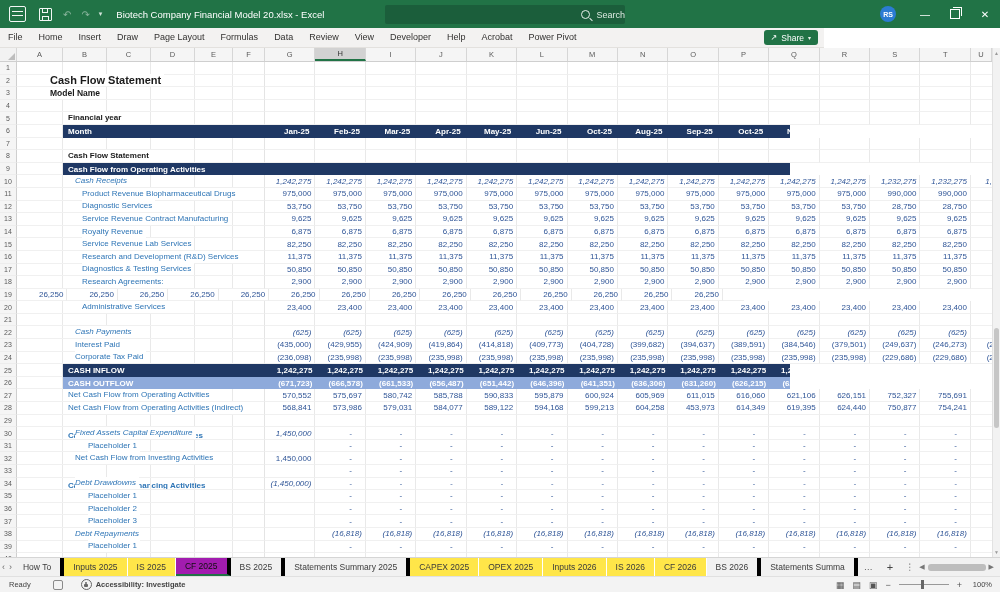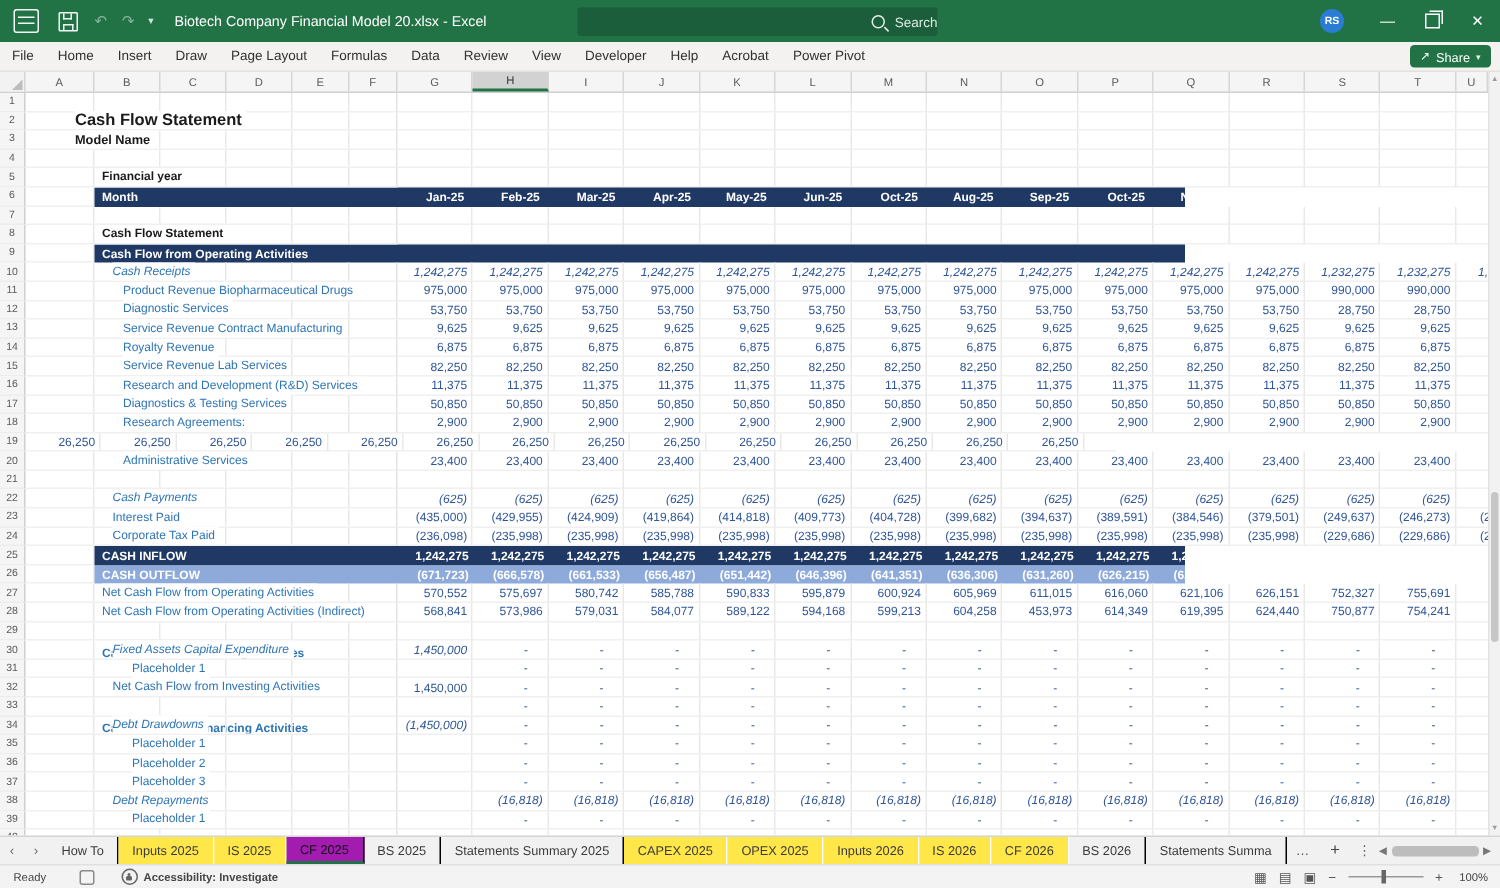--- a/index.html
+++ b/index.html
@@ -25,21 +25,21 @@
   .mag:after{content:"";position:absolute;width:4px;border-top:1.3px solid #e7f0ea;transform:rotate(45deg);
              right:-4px;bottom:-2px;}
   .tb-right{position:absolute;right:0;top:0;height:28px;display:flex;align-items:center;}
   .avatar{width:16px;height:16px;border-radius:50%;background:#2b7cd3;color:#fff;font-size:7px;font-weight:bold;
           display:flex;align-items:center;justify-content:center;margin-right:14px;}
   .winbtn{width:30px;height:28px;display:flex;align-items:center;justify-content:center;color:#fff;font-size:10px;}
   .restore{width:8px;height:8px;border:1px solid #fff;position:relative;}
   .restore:before{content:"";position:absolute;left:2px;top:-3px;width:8px;height:8px;border:1px solid #fff;
                   border-left:none;border-bottom:none;}
   
-  .menubar{position:absolute;top:28px;left:0;width:1000px;height:20px;background:#f3f2f1;
+  .menubar{position:absolute;top:28px;left:0;width:824px;height:20px;background:#f3f2f1;
            border-bottom:1px solid #e3e1de;box-sizing:border-box;display:flex;align-items:center;
            font-size:9px;color:#323130;}
   .menu-item{padding:0 8px;line-height:19px;white-space:nowrap;}
   .share-btn{position:absolute;right:6px;top:2px;height:15px;background:var(--green);color:#fff;border-radius:3px;
              font-size:8.5px;display:flex;align-items:center;padding:0 7px;gap:4px;}
   .share-arrow{font-size:8px;}
   .share-caret{font-size:6px;opacity:.9;}
   
   .colheaders{position:absolute;top:48px;left:0;width:992px;height:14px;display:flex;background:#f5f5f5;
               border-bottom:1px solid #cfcfcf;box-sizing:border-box;font-size:7.5px;color:#5a5a5a;}
@@ -89,21 +89,21 @@
   
   .vscroll{position:absolute;left:992px;top:48px;width:8px;height:509px;background:#f2f2f2;
            border-left:1px solid #e2e2e2;box-sizing:border-box;font-size:5px;color:#9a9a9a;}
   .vs-up{position:absolute;top:2px;left:1px;}
   .vs-dn{position:absolute;bottom:2px;left:1px;}
   .vthumb{position:absolute;left:1px;top:280px;width:5px;height:100px;background:#c6c6c6;border-radius:3px;}
   
   .tabbar{position:absolute;top:557px;left:0;width:1000px;height:19px;background:#f1f1f1;
           border-top:1px solid #d5d5d5;box-sizing:border-box;display:flex;align-items:stretch;font-size:8.5px;color:#3b3b3b;}
   .tab-nav{width:17px;display:flex;align-items:center;justify-content:center;color:#6a6a6a;font-size:9px;}
-  .sheet-tab{display:flex;align-items:center;padding:0 9px;border-right:1px solid #000000;white-space:nowrap;}
+  .sheet-tab{display:flex;align-items:center;padding:0 9px;border-right:4px solid #000000;white-space:nowrap;}
   .sheet-tab.yellow{background:var(--tabyellow);border-right:1px solid #fff;}
   .sheet-tab.active{background:#a21caf;font-weight:normal;border-bottom:2px solid var(--green);box-sizing:border-box;color:#0f0f0f;}
   .tab-more{display:flex;align-items:center;padding:0 6px;color:#555;font-size:9px;letter-spacing:1px;}
   .tab-add{display:flex;align-items:center;padding:0 7px;color:#444;font-size:11px;}
   .tab-dots{display:flex;align-items:center;padding:0 5px;color:#666;font-size:9px;}
   .hscroll{margin-left:auto;display:flex;align-items:center;gap:3px;padding-right:6px;color:#777;font-size:7px;}
   .hthumb{width:58px;height:7px;background:#bdbdbd;border-radius:3px;}
   
   .statusbar{position:absolute;top:576px;left:0;width:1000px;height:16px;background:#f3f3f3;
              border-top:1px solid #e0e0e0;box-sizing:border-box;display:flex;align-items:center;

